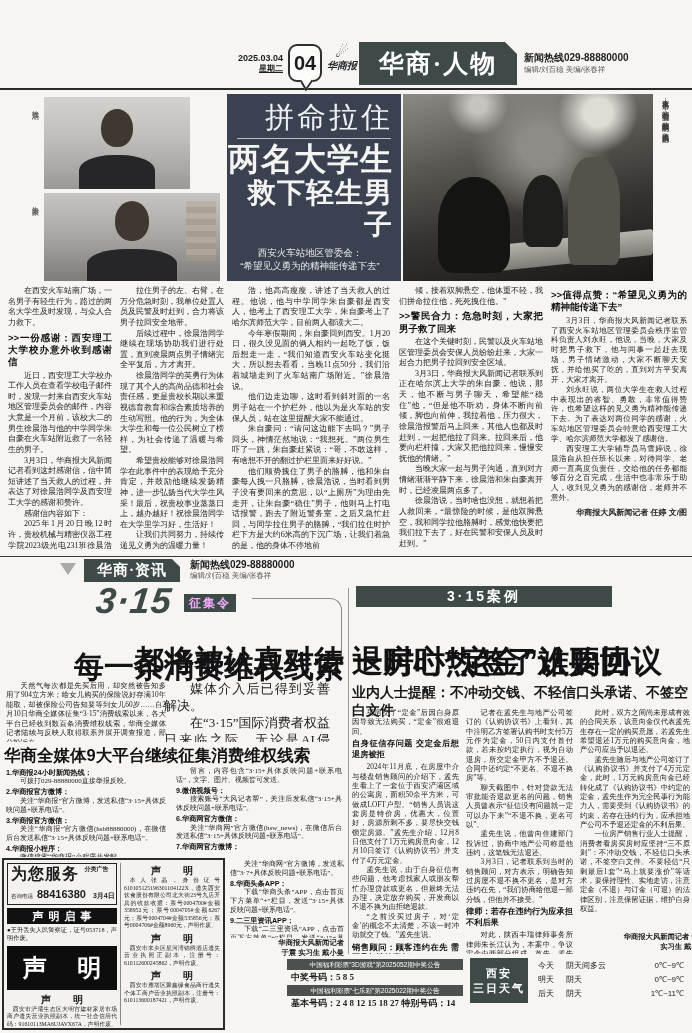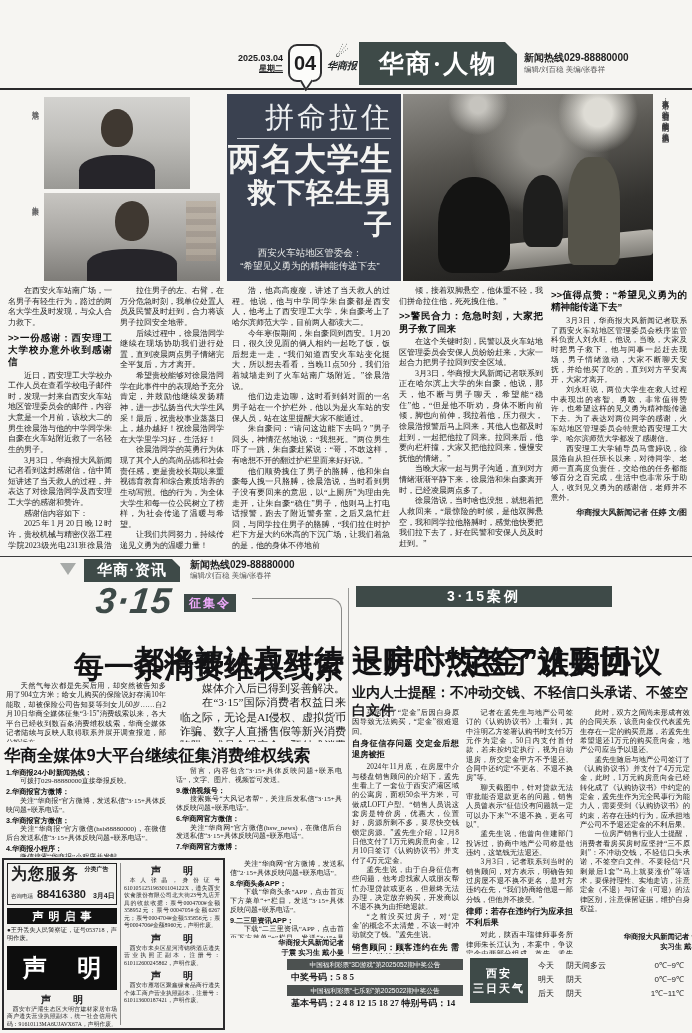--- a/index.html
+++ b/index.html
@@ -86,21 +86,21 @@
   
   .bracket{left:252px;top:598px;width:90px;height:64px;border-top:1.5px solid #8a8a88;
            border-right:1.5px solid #8a8a88;border-top-right-radius:12px;}
   .c315{left:96px;top:583px;font:italic 900 36px/1 "Liberation Sans",sans-serif;
         color:#3e4a48;letter-spacing:1px;transform:skewX(-6deg);}
   .czj{left:184px;top:594px;background:#3e4a48;color:#f0abfc;font:bold 12px/1 "Liberation Sans",sans-serif;
        padding:3px 5px;letter-spacing:2px;}
   .ch1{left:4px;top:611px;width:340px;font:800 30px/1.1 "Liberation Sans",sans-serif;text-align:right;color:#131315;margin-top:39px;}
   .ch2{left:4px;top:644px;width:340px;font:800 30px/1.1 "Liberation Sans",sans-serif;text-align:right;color:#131315;}
   .iA{left:6px;top:681px;width:160px;height:61px;font-size:7.3px;line-height:1.3;}
-  .iB{left:180px;top:681px;width:166px;height:61px;font-size:11px;line-height:1.3;}
+  .iB{left:164px;top:681px;width:166px;height:61px;font-size:13px;line-height:1.3;}
   .csub{left:4px;top:746px;width:340px;font:800 16.5px/1.1 "Liberation Sans",sans-serif;color:#131315;}
   .plist{font-size:7px;line-height:1.28;}
   .plist .subh{font:bold 7.2px/1.3 "Liberation Sans",sans-serif;margin:1px 0 0;}
   .pA{left:6px;top:767px;width:160px;height:90px;}
   .pB{left:176px;top:767px;width:166px;height:90px;}
   .pE{left:230px;top:860px;width:114px;height:78px;}
   .cby{left:230px;top:938px;width:114px;font:bold 7.3px/1.35 "Liberation Sans",sans-serif;
        text-align:right;background:#f6f5f2;}
 
   
@@ -212,22 +212,22 @@
       <div class="para">在西安火车站南广场，一名男子有轻生行为，路过的两名大学生及时发现，与众人合力救下。</div>
       <div class="subh">&gt;&gt;一份感谢：西安理工大学校办意外收到感谢信</div>
       <div class="para">近日，西安理工大学校办工作人员在查看学校电子邮件时，发现一封来自西安火车站地区管理委员会的邮件，内容大意是一个月前，该校大二的男生徐晨浩与他的中学同学朱自豪在火车站附近救了一名轻生的男子。</div>
       <div class="para">3月3日，华商报大风新闻记者看到这封感谢信，信中简短讲述了当天救人的过程，并表达了对徐晨浩同学及西安理工大学的感谢和赞许。</div>
       <div class="para">感谢信内容如下：</div>
       <div class="para">2025年1月20日晚12时许，贵校机械与精密仪器工程学院2023级光电231班徐晨浩同学与朋友朱自豪（哈尔滨师范大学学生）在西安火车站南广场散步时，注意到一名男子翻越护栏、神情恍惚，情绪激动，有轻生倾向。徐晨浩同学意识到事态紧急，与朋友立刻上前靠近男子与其谈心，细心倾听其诉说，温言安抚其情绪，两人互相配合，徐晨浩同学借上厕所为由报警。</div>
     </div>
   <div class="ncol tc2">
       <div class="para">拉住男子的左、右臂，在万分危急时刻，我单位处置人员及民警及时赶到，合力将该男子拉回安全地带。</div>
       <div class="para">后续过程中，徐晨浩同学继续在现场协助我们进行处置，直到凌晨两点男子情绪完全平复后，方才离开。</div>
+      <div class="para">徐晨浩同学的英勇行为体现了其个人的高尚品德和社会责任感，更是贵校长期以来重视德育教育和综合素质培养的生动写照。他的行为，为全体大学生和每一位公民树立了榜样，为社会传递了温暖与希望。</div>
       <div class="para">希望贵校能够对徐晨浩同学在此事件中的表现给予充分肯定，并鼓励他继续发扬精神，进一步弘扬当代大学生风采！最后，祝贵校事业蒸蒸日上，越办越好！祝徐晨浩同学在大学里学习好，生活好！</div>
-      <div class="para">徐晨浩同学的英勇行为体现了其个人的高尚品德和社会责任感，更是贵校长期以来重视德育教育和综合素质培养的生动写照。他的行为，为全体大学生和每一位公民树立了榜样，为社会传递了温暖与希望。</div>
       <div class="para">让我们共同努力，持续传递见义勇为的温暖力量！</div>
     </div>
   <div class="ncol tc3">
       <div class="para">浩，他高高瘦瘦，讲述了当天救人的过程。他说，他与中学同学朱自豪都是西安人，他考上了西安理工大学，朱自豪考上了哈尔滨师范大学，目前两人都读大二。</div>
       <div class="para">今年寒假期间，朱自豪回到西安。1月20日，很久没见面的俩人相约一起吃了饭，饭后想走一走，“我们知道西安火车站变化挺大，所以想去看看，当晚11点50分，我们沿着城墙走到了火车站南广场附近。”徐晨浩说。</div>
       <div class="para">他们边走边聊，这时看到斜对面的一名男子站在一个护栏外，他以为是火车站的安保人员，站在这里提醒大家不能通过。</div>
       <div class="para">朱自豪问：“请问这边能下去吗？”男子回头，神情茫然地说：“我想死。”两位男生吓了一跳，朱自豪赶紧说：“哥，不敢这样，有啥想不开的翻过护栏里面来好好说。”</div>
       <div class="para">他们顺势拽住了男子的胳膊，他和朱自豪每人拽一只胳膊，徐晨浩说，当时看到男子没有要回来的意思，以“上厕所”为理由先走开，让朱自豪“稳住”男子，他则马上打电话报警，跑去了附近警务室，之后又急忙赶回，与同学拉住男子的胳膊，“我们拉住时护栏下方是大约6米高的下沉广场，让我们着急的是，他的身体不停地前</div>
     </div>
   <div class="ncol tc4">
@@ -281,21 +281,21 @@
     </div>
   <div class="ncol plist pB">
       <div class="para">留言，内容包含“3·15+具体反映问题+联系电话”，文字、图片、视频皆可发送。</div>
       <div class="subh">9.微信视频号：</div>
       <div class="para">搜索账号“大风记者帮”，关注后发私信“3·15+具体反映问题+联系电话”。</div>
       <div class="subh">6.华商网官方微信：</div>
       <div class="para">关注“华商网”官方微信(hsw_news)，在微信后台发送私信“3·15+具体反映问题+联系电话”。</div>
       <div class="subh">7.华商网官方微博：</div>
     </div>
   <div class="ncol plist pE">
-      <div class="para">关注“华商网”官方微博，发送私信“2·15+具体反映问题+联系电话”。</div>
+      <div class="para">关注“华商网”官方微博，发送私信“3·7+具体反映问题+联系电话”。</div>
       <div class="subh">8.华商头条APP：</div>
       <div class="para">下载“华商头条”APP，点击首页下方菜单“+”栏目，发送“3·15+具体反映问题+联系电话”。</div>
       <div class="subh">9.二三里资讯APP：</div>
       <div class="para">下载“二三里资讯”APP，点击首页下方菜单“+”栏目，发送“3·15+具体反映问题+联系电话”。</div>
     </div>
   <div class="abs cby">
     <div>华商报大风新闻记者</div>
     <div>于震 实习生 戴小曼</div>
   </div>
 

